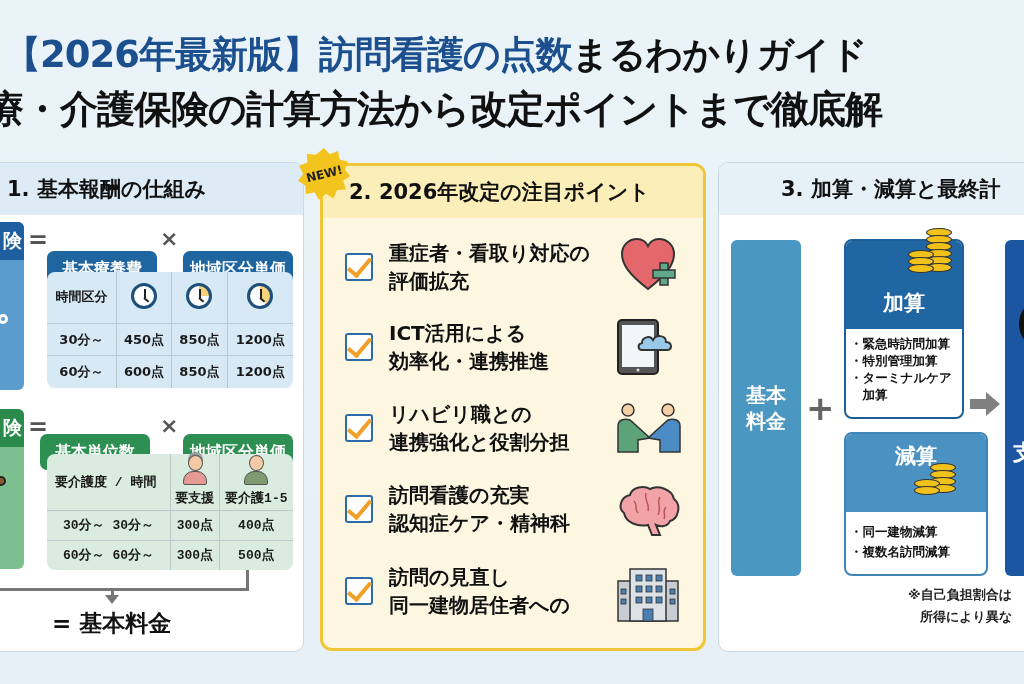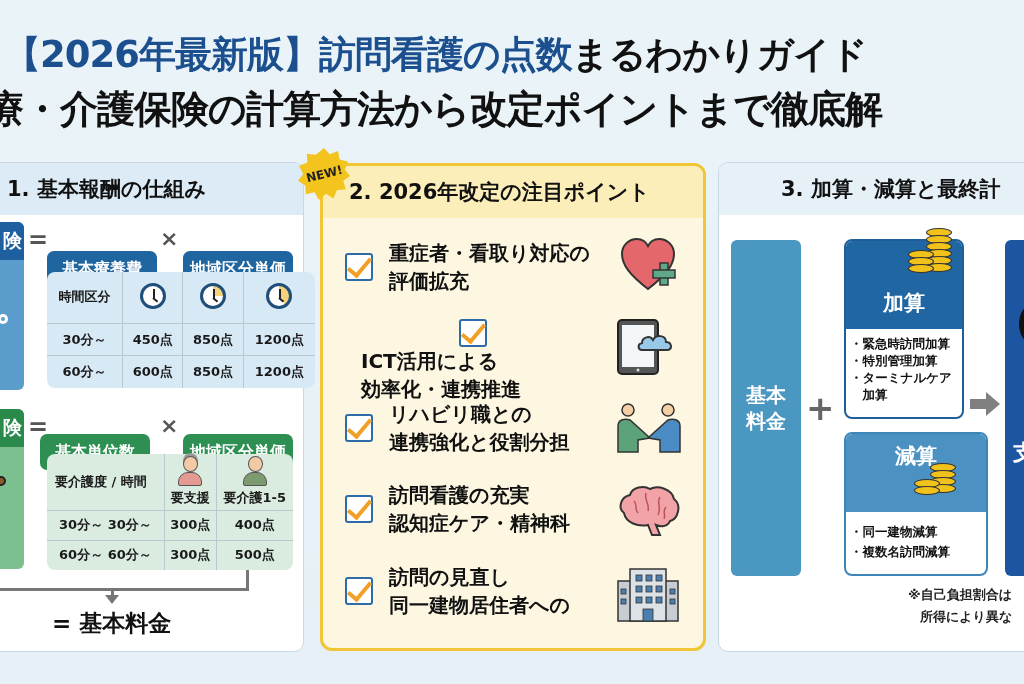--- a/index.html
+++ b/index.html
@@ -115,21 +115,21 @@
 
 <div class="side-block side-med"></div>
 <div class="side-med-head">険</div>
 <div class="dot-icon" style="left:-2px;top:314px;border:3px solid #fff;background:#5a9ccb;"></div>
 
 <div class="op" style="left:28px;top:226px;">=</div>
 <div class="pill blue" style="left:47px;top:227px;width:110px;">基本療養費</div>
 <div class="op" style="left:160px;top:226px;font-size:22px;">×</div>
 <div class="pill blue" style="left:183px;top:227px;width:110px;">地域区分単価</div>
 
-<div class="tbl blue" style="left:47px;top:272px;width:268px;height:116px;">
+<div class="tbl blue" style="left:47px;top:272px;width:246px;height:116px;">
   <table>
     <tbody>
         <tr>
       <td>時間区分</td>
       <td><span class="clock"></span></td>
       <td><span class="clock q"></span></td>
       <td><span class="clock h"></span></td>
     </tr>
     <tr>
       <td>30分～</td>
@@ -149,21 +149,21 @@
 
 <div class="side-block side-care"></div>
 <div class="side-care-head">険</div>
 <div class="dot-icon" style="left:-4px;top:476px;background:#8a5a2a;border:2px solid #222;"></div>
 
 <div class="op" style="left:28px;top:413px;">=</div>
 <div class="pill green" style="left:40px;top:410px;width:110px;">基本単位数</div>
 <div class="op" style="left:160px;top:413px;font-size:22px;">×</div>
 <div class="pill green" style="left:183px;top:410px;width:110px;">地域区分単価</div>
 
-<div class="tbl green" style="left:47px;top:454px;width:246px;height:116px;">
+<div class="tbl green" style="left:47px;top:454px;width:246px;height:116px;font-family:Liberation Mono, monospace;">
   <table>
     <tbody>
         <tr style="height:56px;">
       <td style="text-align:left;padding-left:8px;">要介護度 / 時間</td>
       <td style="vertical-align:bottom;padding-bottom:3px;">
         <span class="person f"><span class="head"></span><span class="body"></span></span><br>
         <span>要支援</span>
       </td>
       <td style="vertical-align:bottom;padding-bottom:3px;">
         <span class="person m"><span class="head"></span><span class="body"></span></span><br>
@@ -203,21 +203,21 @@
       <div>重症者・看取り対応の</div>
       <div>評価拡充</div>
     </div>
 </div>
 <svg class="pt-icon" style="left:620px;top:237px;" width="60" height="56" viewBox="0 0 60 56">
   <path d="M28 52 C10 38 2 28 2 17 C2 8 9 2 17 2 C22 2 26 5 28 9 C30 5 34 2 39 2 C47 2 54 8 54 17 C54 28 46 38 28 52Z" fill="#e4686b" stroke="#333" stroke-width="2"></path>
   <rect x="40" y="26" width="8" height="22" fill="#5fa98a" stroke="#333" stroke-width="1.5"></rect>
   <rect x="33" y="33" width="22" height="8" fill="#5fa98a" stroke="#333" stroke-width="1.5"></rect>
 </svg>
 
-<div class="point" style="top:319px;flex-direction:column;">
+<div class="point" style="top:319px;">
   <span class="checkbox"></span>
   <div class="point-text">
       <div>ICT活用による</div>
       <div>効率化・連携推進</div>
     </div>
 </div>
 <svg class="pt-icon" style="left:616px;top:318px;" width="66" height="60" viewBox="0 0 66 60">
   <rect x="2" y="2" width="40" height="54" rx="4" fill="#555" stroke="#222" stroke-width="2"></rect>
   <rect x="6" y="7" width="32" height="42" fill="#f3f6f9"></rect>
   <circle cx="22" cy="52" r="1.5" fill="#ddd"></circle>

